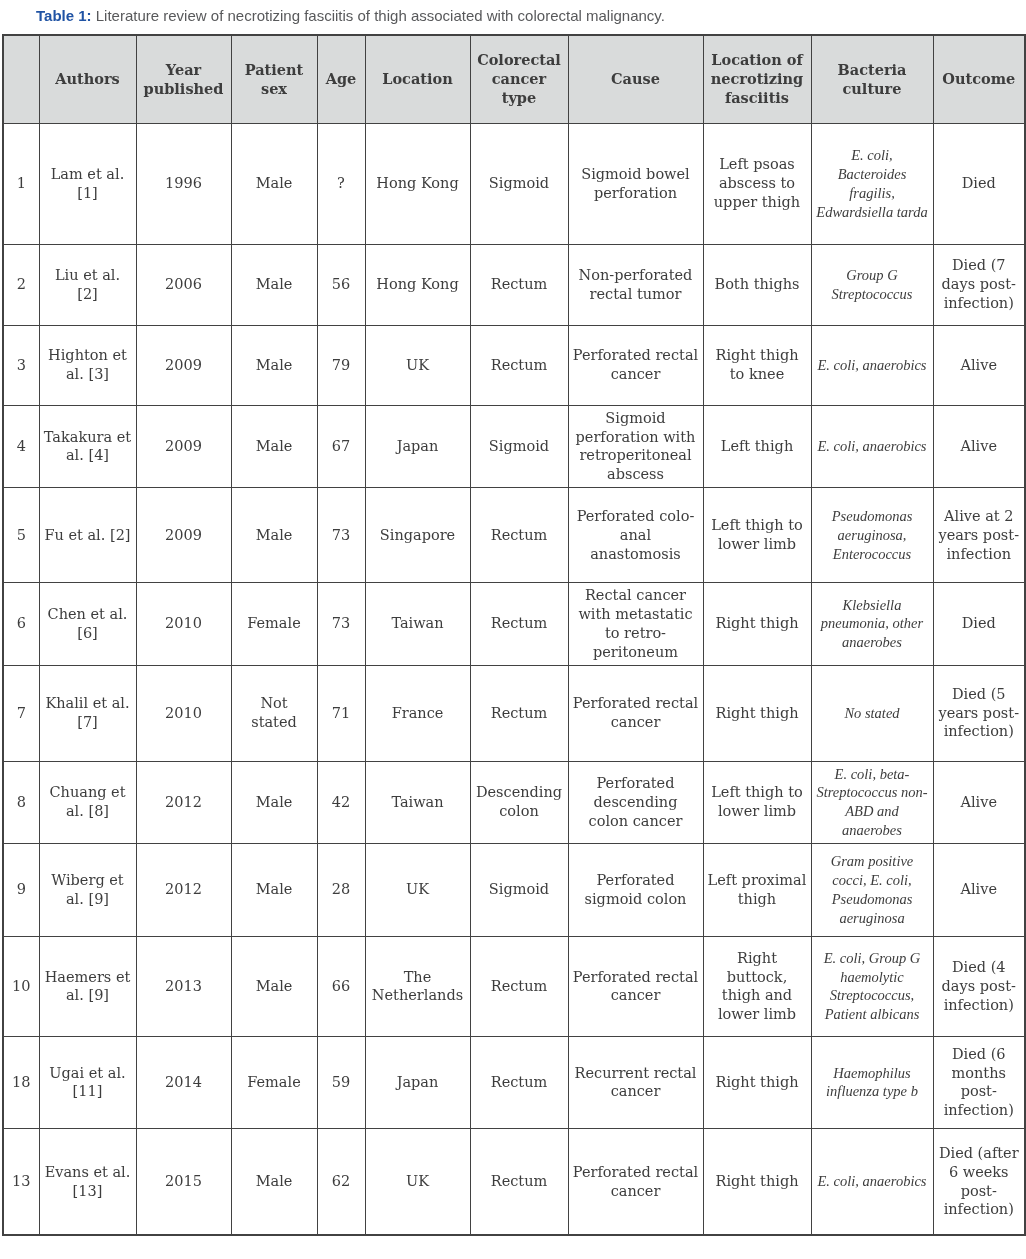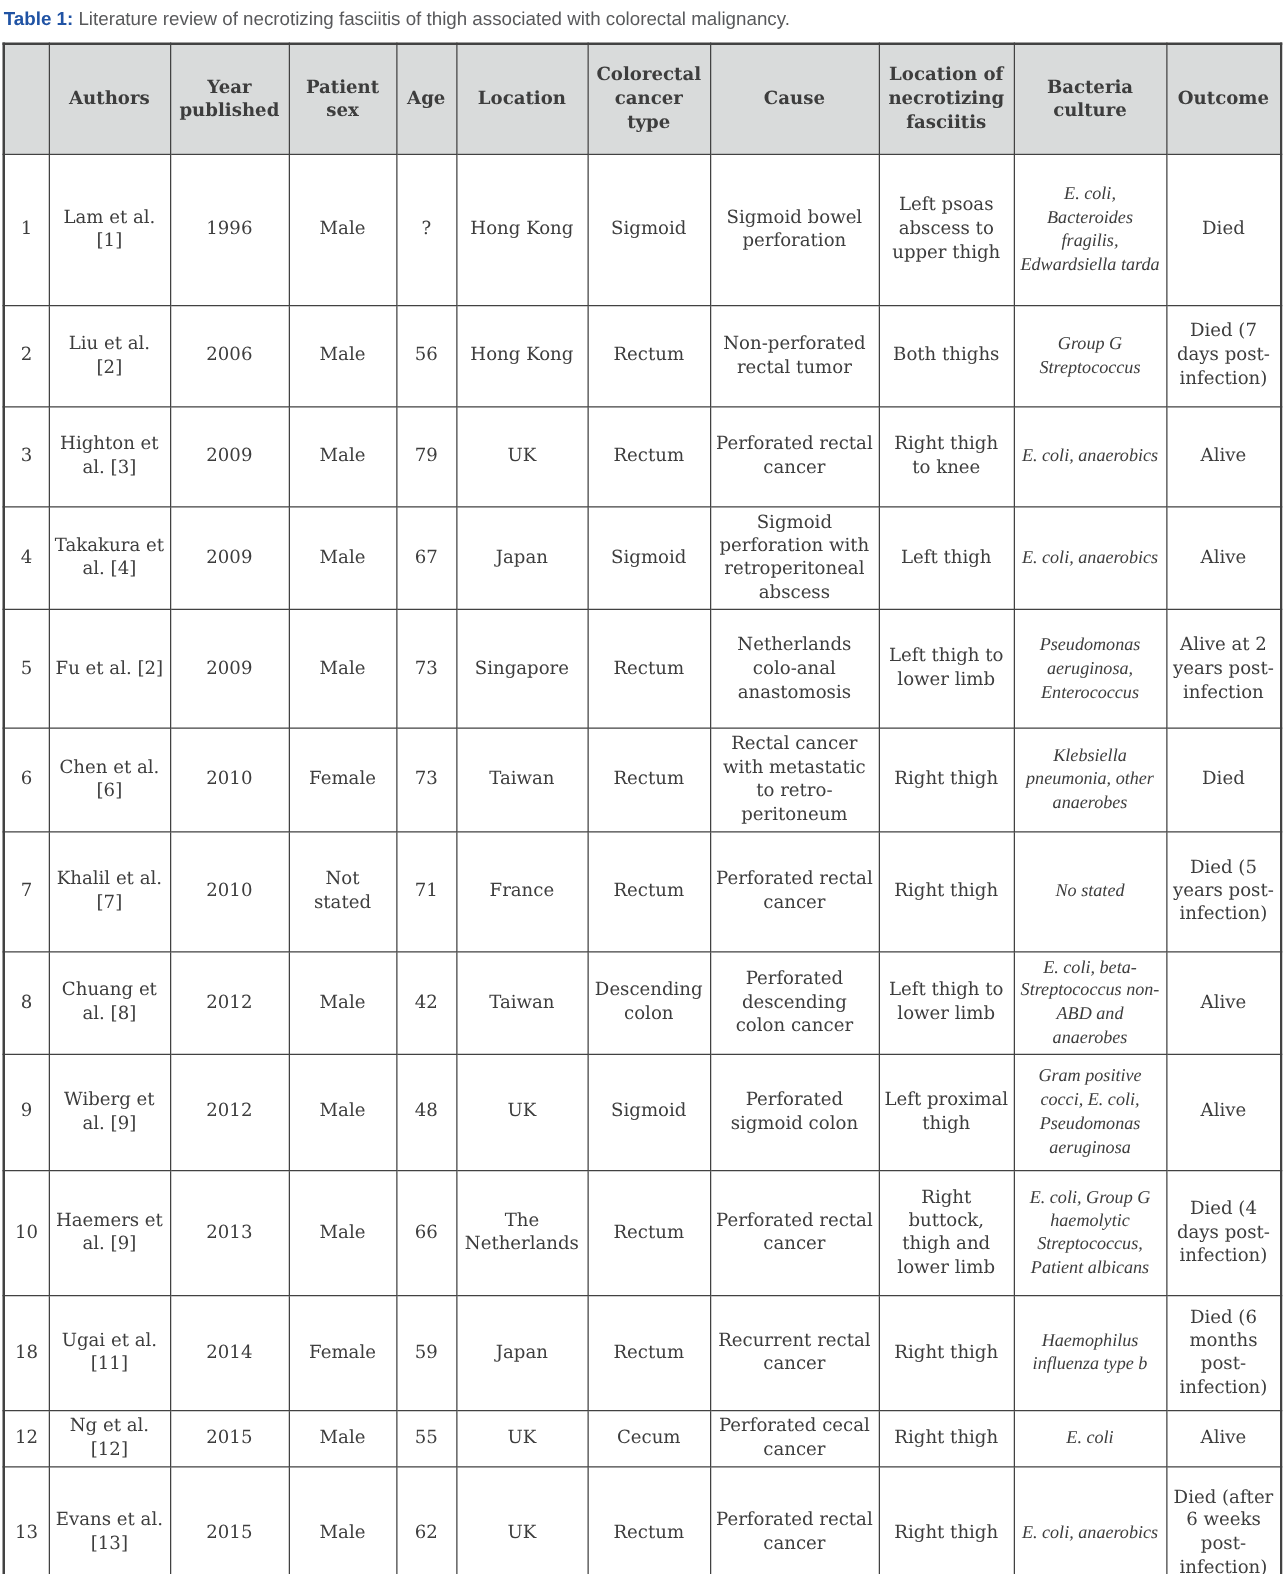--- a/index.html
+++ b/index.html
@@ -19,20 +19,21 @@
   .title-line{
     font-family:"Liberation Sans", sans-serif;
     font-size:15px;
     line-height:1.35;
     padding:4px 0 8px 1px;
     color:var(--title-text);
   }
   .title-label{
     color:var(--title-label);
     font-weight:bold;
+    margin-left:33px;
   }
   table{
     border-collapse:collapse;
     table-layout:fixed;
     width:1022px;
     border:2px solid var(--border);
   }
   th,td{
     border:1px solid var(--border);
     text-align:center;
@@ -141,21 +142,21 @@
         <td>Alive</td>
       </tr>
       <tr style="height: 95px;">
         <td>5</td>
         <td>Fu et al. [2]</td>
         <td>2009</td>
         <td>Male</td>
         <td>73</td>
         <td>Singapore</td>
         <td>Rectum</td>
-        <td>Netherlands colo-anal anastomosis</td>
+        <td>Perforated colo-anal anastomosis</td>
         <td>Left thigh to lower limb</td>
         <td class="italic">Pseudomonas aeruginosa, Enterococcus</td>
         <td>Alive at 2 years post-infection</td>
       </tr>
       <tr style="height: 76px;">
         <td>6</td>
         <td>Chen et al. [6]</td>
         <td>2010</td>
         <td>Female</td>
         <td>73</td>
@@ -190,21 +191,21 @@
         <td>Perforated descending colon cancer</td>
         <td>Left thigh to lower limb</td>
         <td class="italic">E. coli, beta-Streptococcus non-ABD and anaerobes</td>
         <td>Alive</td>
       </tr>
       <tr style="height: 93px;">
         <td>9</td>
         <td>Wiberg et al. [9]</td>
         <td>2012</td>
         <td>Male</td>
-        <td>48</td>
+        <td>28</td>
         <td>UK</td>
         <td>Sigmoid</td>
         <td>Perforated sigmoid colon</td>
         <td>Left proximal thigh</td>
         <td class="italic">Gram positive cocci, E. coli, Pseudomonas aeruginosa</td>
         <td>Alive</td>
       </tr>
       <tr style="height: 100px;">
         <td>10</td>
         <td>Haemers et al. [9]</td>
@@ -224,33 +225,20 @@
         <td>2014</td>
         <td>Female</td>
         <td>59</td>
         <td>Japan</td>
         <td>Rectum</td>
         <td>Recurrent rectal cancer</td>
         <td>Right thigh</td>
         <td class="italic">Haemophilus influenza type b</td>
         <td>Died (6 months post-infection)</td>
       </tr>
-      <tr style="height: 40px;">
-        <td>12</td>
-        <td>Ng et al. [12]</td>
-        <td>2015</td>
-        <td>Male</td>
-        <td>55</td>
-        <td>UK</td>
-        <td>Cecum</td>
-        <td>Perforated cecal cancer</td>
-        <td>Right thigh</td>
-        <td class="italic">E. coli</td>
-        <td>Alive</td>
-      </tr>
       <tr style="height: 107px;">
         <td>13</td>
         <td>Evans et al. [13]</td>
         <td>2015</td>
         <td>Male</td>
         <td>62</td>
         <td>UK</td>
         <td>Rectum</td>
         <td>Perforated rectal cancer</td>
         <td>Right thigh</td>

